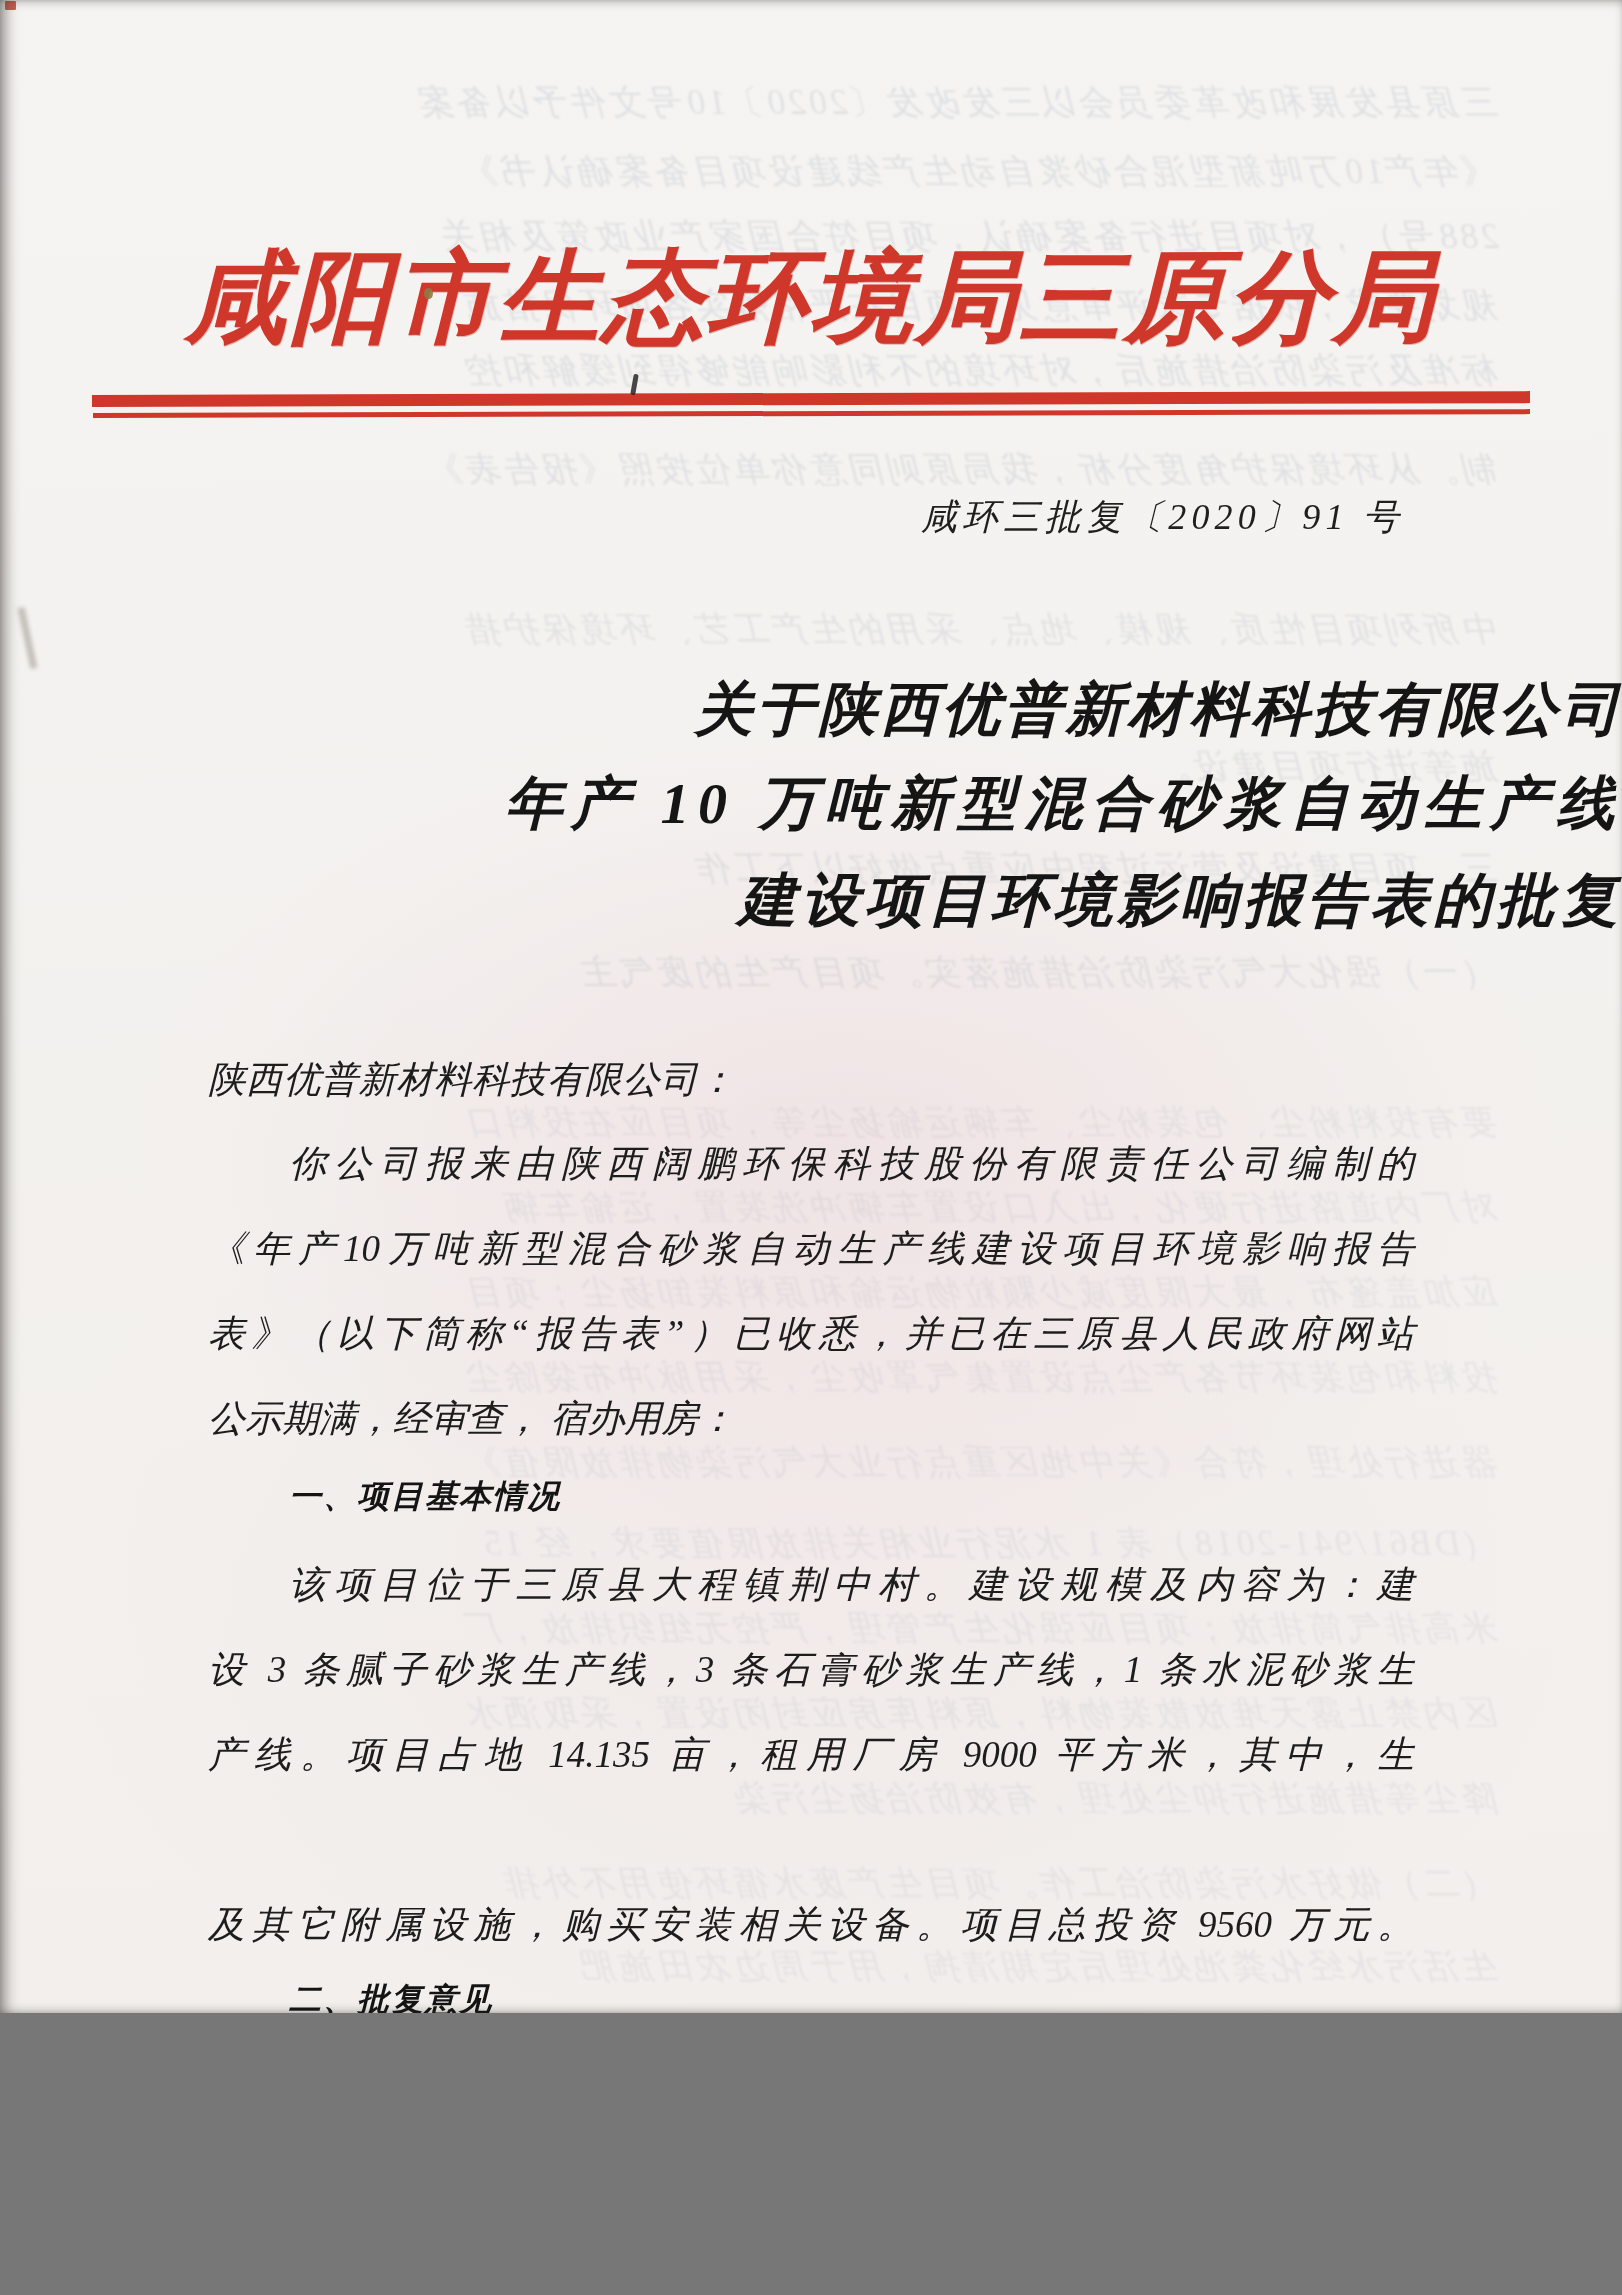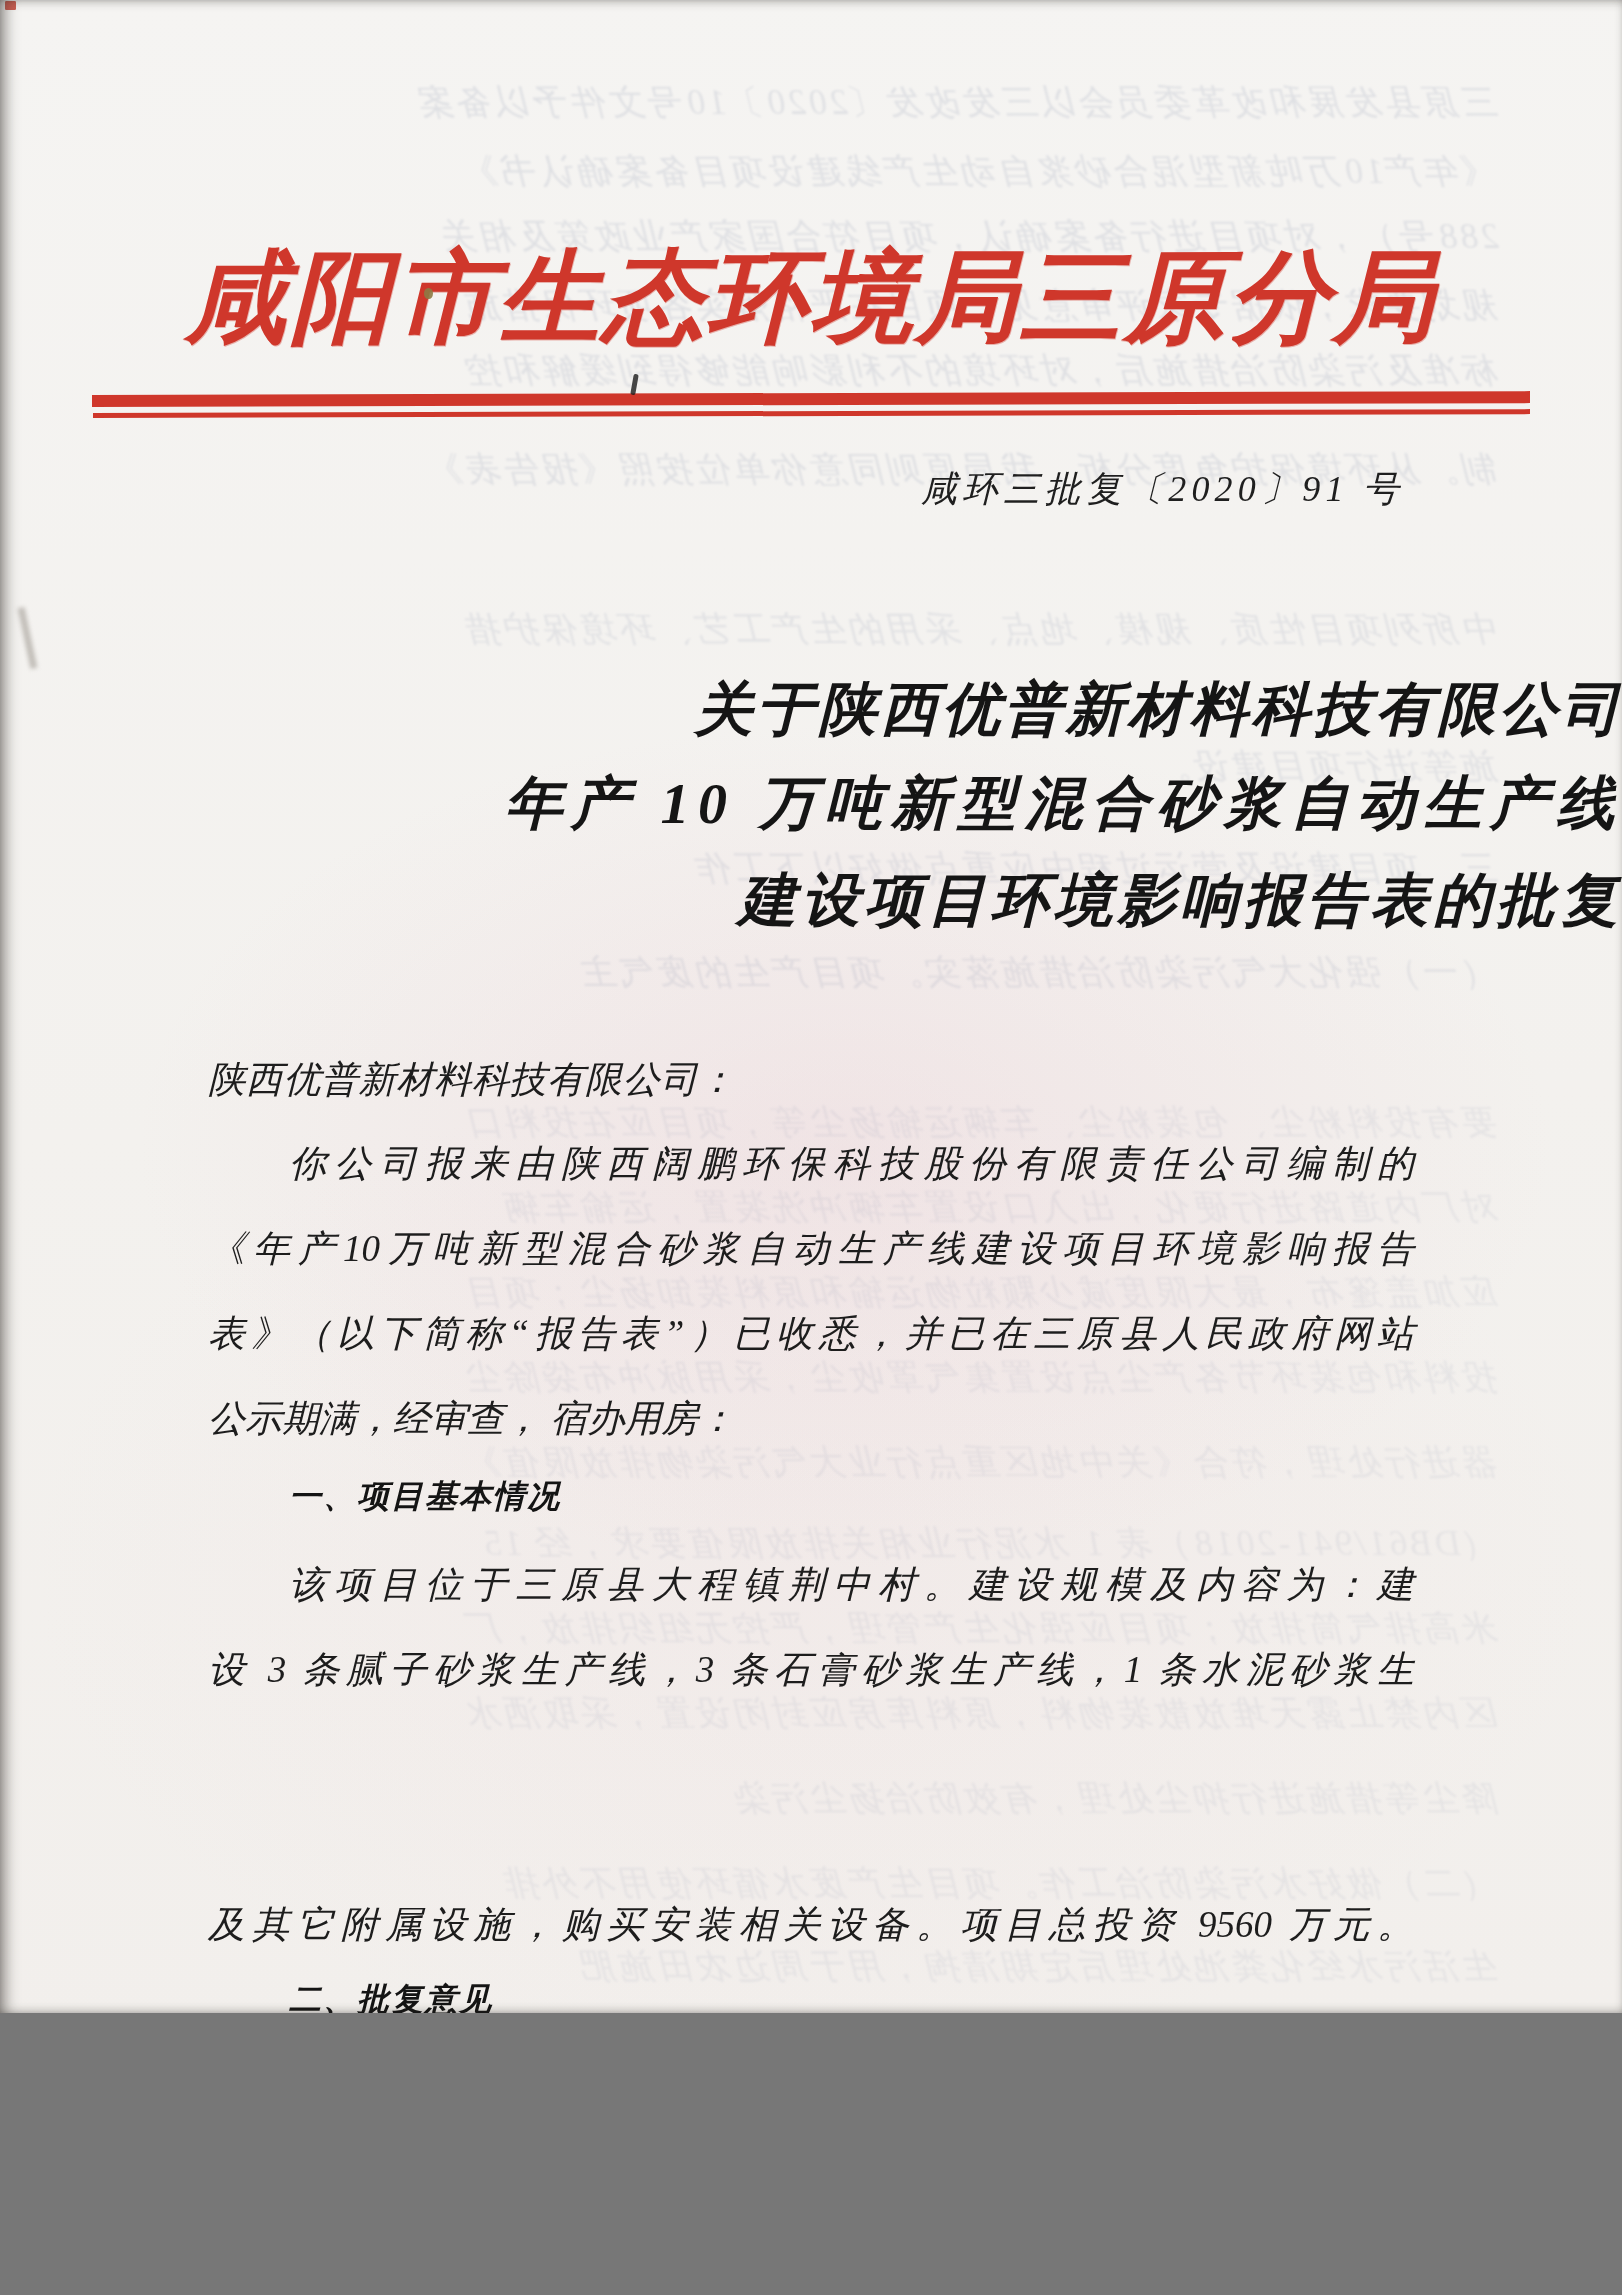--- a/index.html
+++ b/index.html
@@ -32,21 +32,21 @@
     font-weight:bold;
     letter-spacing:3.3px;
     color:#cf372b;
     text-shadow:0.7px 0.7px 0 rgba(207,55,43,.35);
     white-space:nowrap;
   }
   .rule-top-thick { left:92px; width:1438px; top:393px; height:12.4px; background:#cf372b; transform:rotate(-0.15deg); }
   .rule-top-thin  { left:93px; width:1437px; top:411px; height:5.2px;  background:#cf372b; transform:rotate(-0.15deg); }
 
   .doc-number {
-    left:921px; top:471px;
+    left:921px; top:499px;
     font-size:36px; line-height:1;
     letter-spacing:5.2px;
     color:#1f1f1f;
     white-space:nowrap;
   }
 
   
   .title-line {
     left:0; width:100%;
     text-align:right;
@@ -172,20 +172,21 @@
 
   <div class="abs bline indent" style="top:1144px">你公司报来由陕西阔鹏环保科技股份有限责任公司编制的</div>
   <div class="abs bline full" style="top:1229px">《年产10万吨新型混合砂浆自动生产线建设项目环境影响报告</div>
   <div class="abs bline full" style="top:1314px">表》（以下简称“报告表”）已收悉，并已在三原县人民政府网站</div>
   <div class="abs bline full end" style="top:1399px">公示期满，经审查， 宿办用房：</div>
 
   <div class="abs bhead" style="left:289px; top:1480px">一、项目基本情况</div>
 
   <div class="abs bline indent" style="top:1565px">该项目位于三原县大程镇荆中村。建设规模及内容为：建</div>
   <div class="abs bline full" style="top:1650px">设 3 条腻子砂浆生产线，3 条石膏砂浆生产线，1 条水泥砂浆生</div>
+  <div class="abs bline full" style="top:1735px">产线。项目占地 14.135 亩，租用厂房 9000 平方米，其中，生</div>
   <div class="abs bline full" style="top:1905px">及其它附属设施，购买安装相关设备。项目总投资 9560 万元。</div>
 
   <div class="abs bhead" style="left:289px; top:1983px">二、批复意见</div>
 
   <div class="abs rule-bot-thin"></div>
   <div class="abs rule-bot-thick"></div>
   <div class="abs page-num">-1-</div>
 
   <div class="abs watermark">http://www.youputf.com</div>
 

